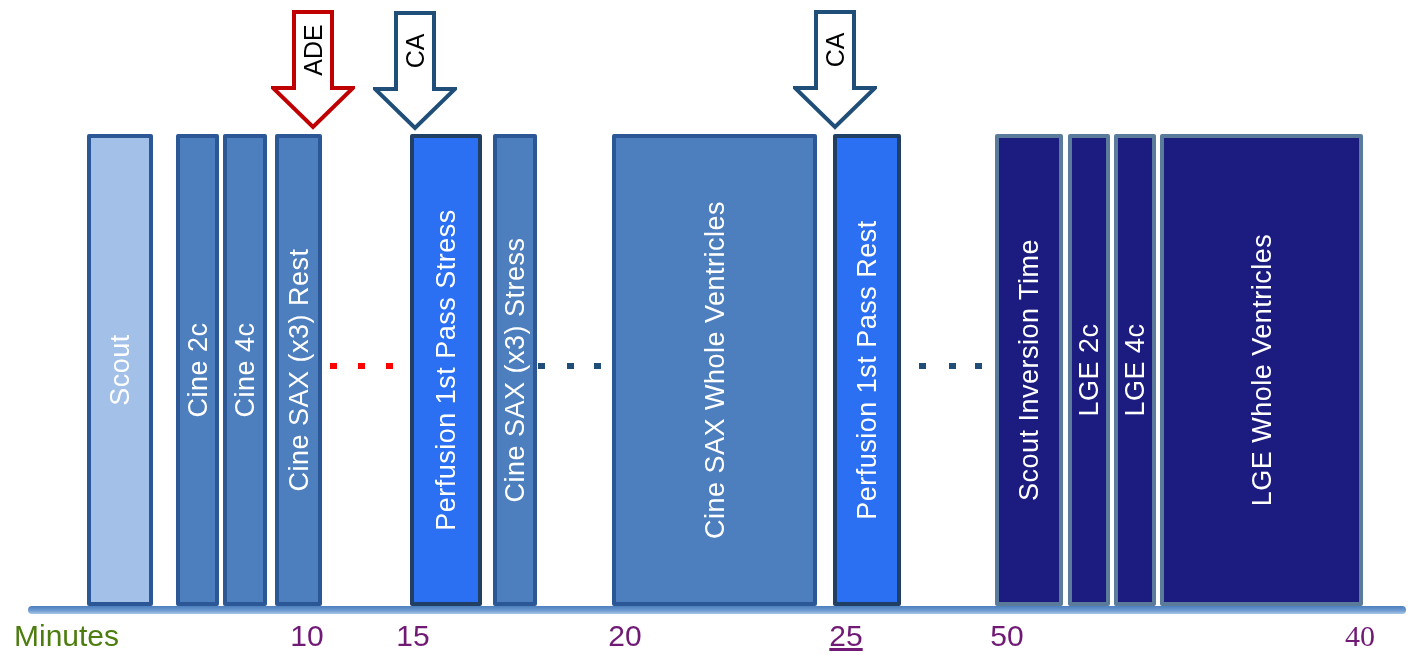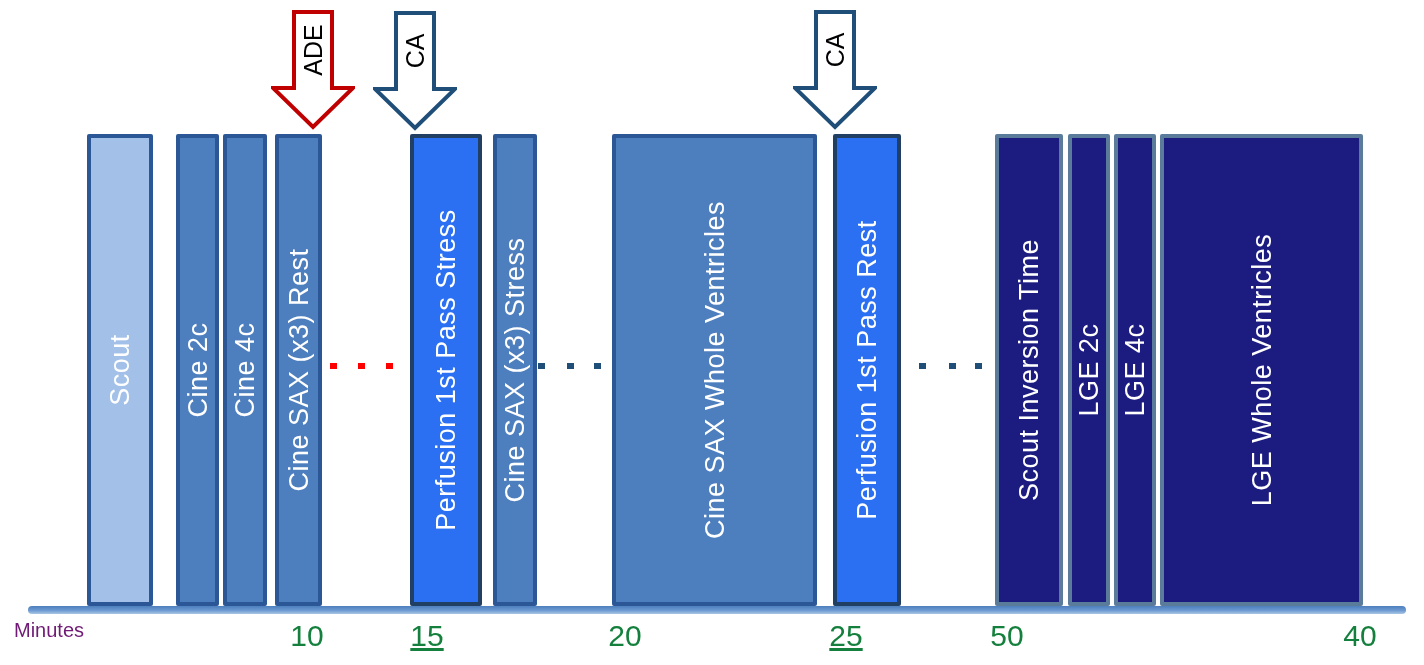--- a/index.html
+++ b/index.html
@@ -63,29 +63,29 @@
     top: 606px;
     width: 1378px;
     height: 8px;
     border-radius: 4px;
     background: linear-gradient(to bottom, #4e7fbe 0%, #6c99d0 55%, #aac8e6 100%);
   }
   .tick-label {
     position: absolute;
     top: 619px;
     transform: translateX(-50%);
-    color: #15803d;
+    color: #701a75;
     font-size: 30px;
   }
   #axis-title {
     position: absolute;
     left: 14px;
     top: 619px;
-    color: #701a75;
-    font-size: 20px;
+    color: #4d7c0f;
+    font-size: 30px;
   }
 </style>
 </head>
 <body>
 
 <div id="stage">
   <div id="bars">
       <div class="bar" style="left: 87px; top: 134px; width: 66px; height: 472px; background: rgb(163, 193, 232); border-color: rgb(43, 87, 151);">
         <span class="bar-label">Scout</span>
       </div>
@@ -151,19 +151,19 @@
         <svg width="84" height="120" viewBox="0 0 84 120">
           <polygon points="23,2 23,78 2,78 42,117 82,78 61,78 61,2" fill="#ffffff" stroke="#1f4e79" stroke-width="4" stroke-linejoin="miter"></polygon>
         </svg>
         <span class="arrow-label">CA</span>
       </div>
     </div>
   <div id="axis-line"></div>
   <span id="axis-title">Minutes</span>
   <div id="ticks">
       <span class="tick-label" style="left: 307px;">10</span>
-      <span class="tick-label" style="left: 427px; text-decoration: underline;">15</span>
+      <span class="tick-label" style="left: 413px;">15</span>
       <span class="tick-label" style="left: 625px;">20</span>
       <span class="tick-label" style="left: 846px; text-decoration: underline;">25</span>
       <span class="tick-label" style="left: 1007px;">50</span>
-      <span class="tick-label" style="left: 1360px;">40</span>
+      <span class="tick-label" style="left: 1360px; font-family: Liberation Serif, serif;">40</span>
     </div>
 </div>
 
 </body></html>

